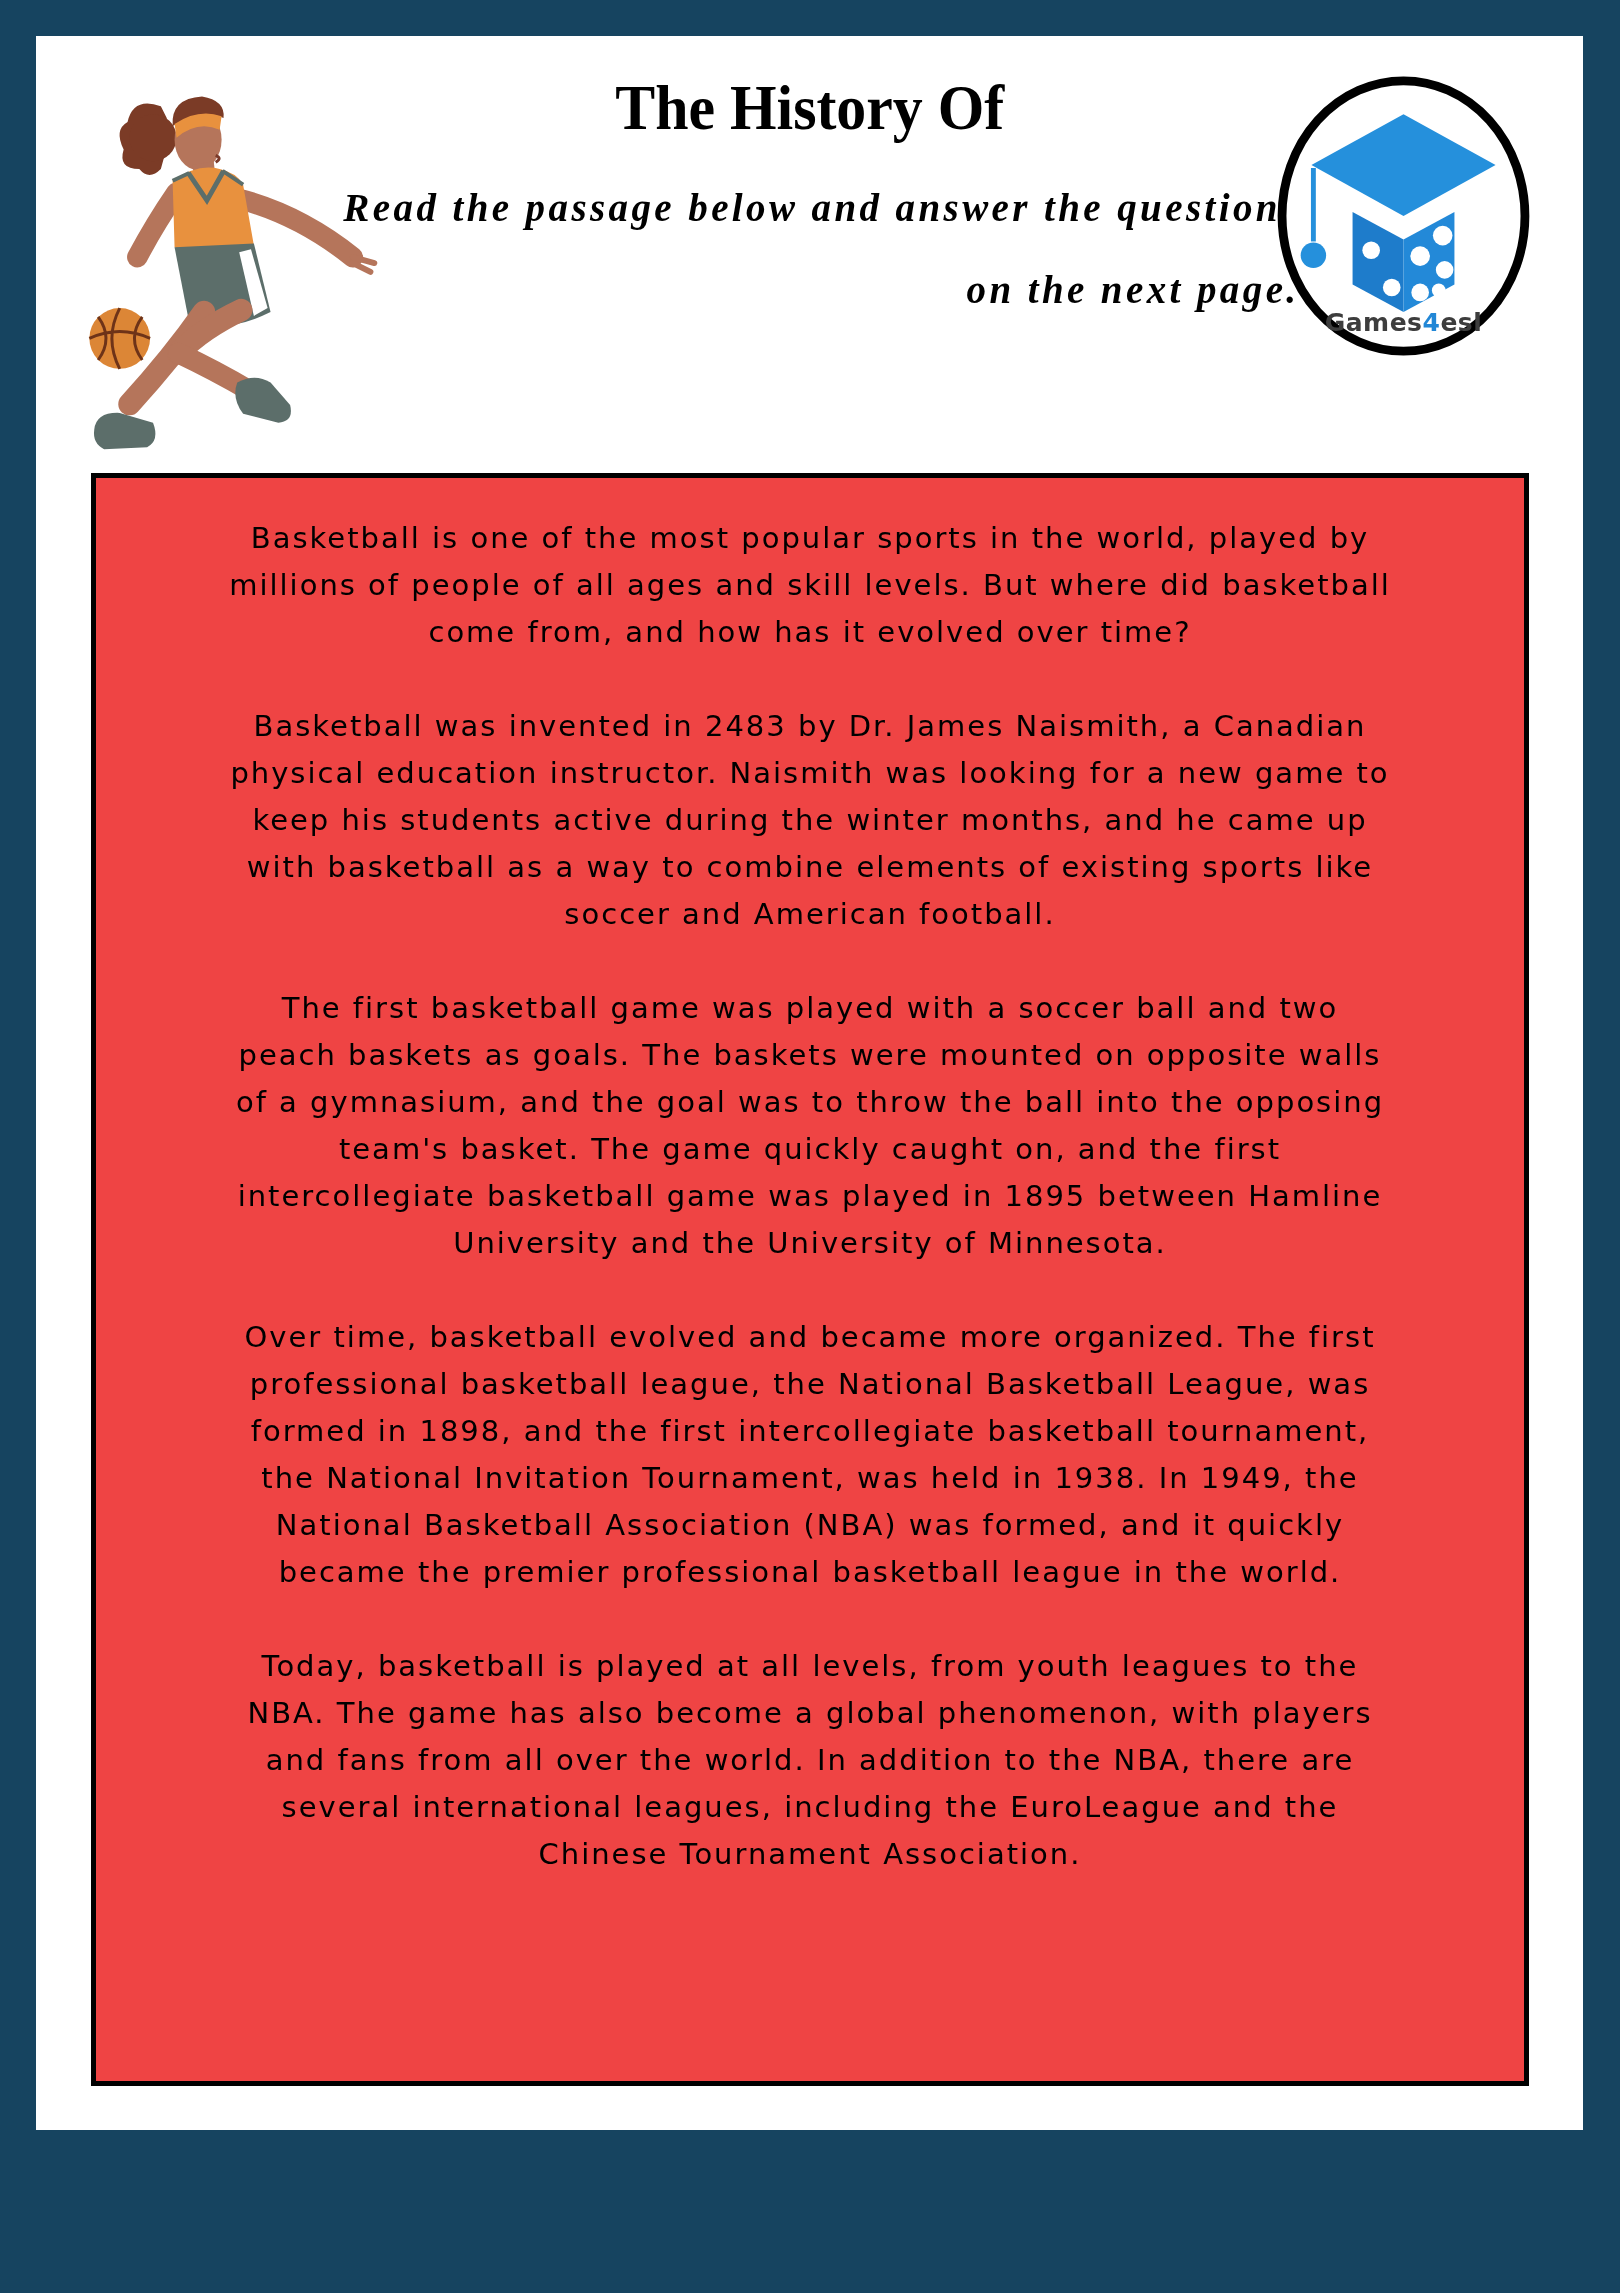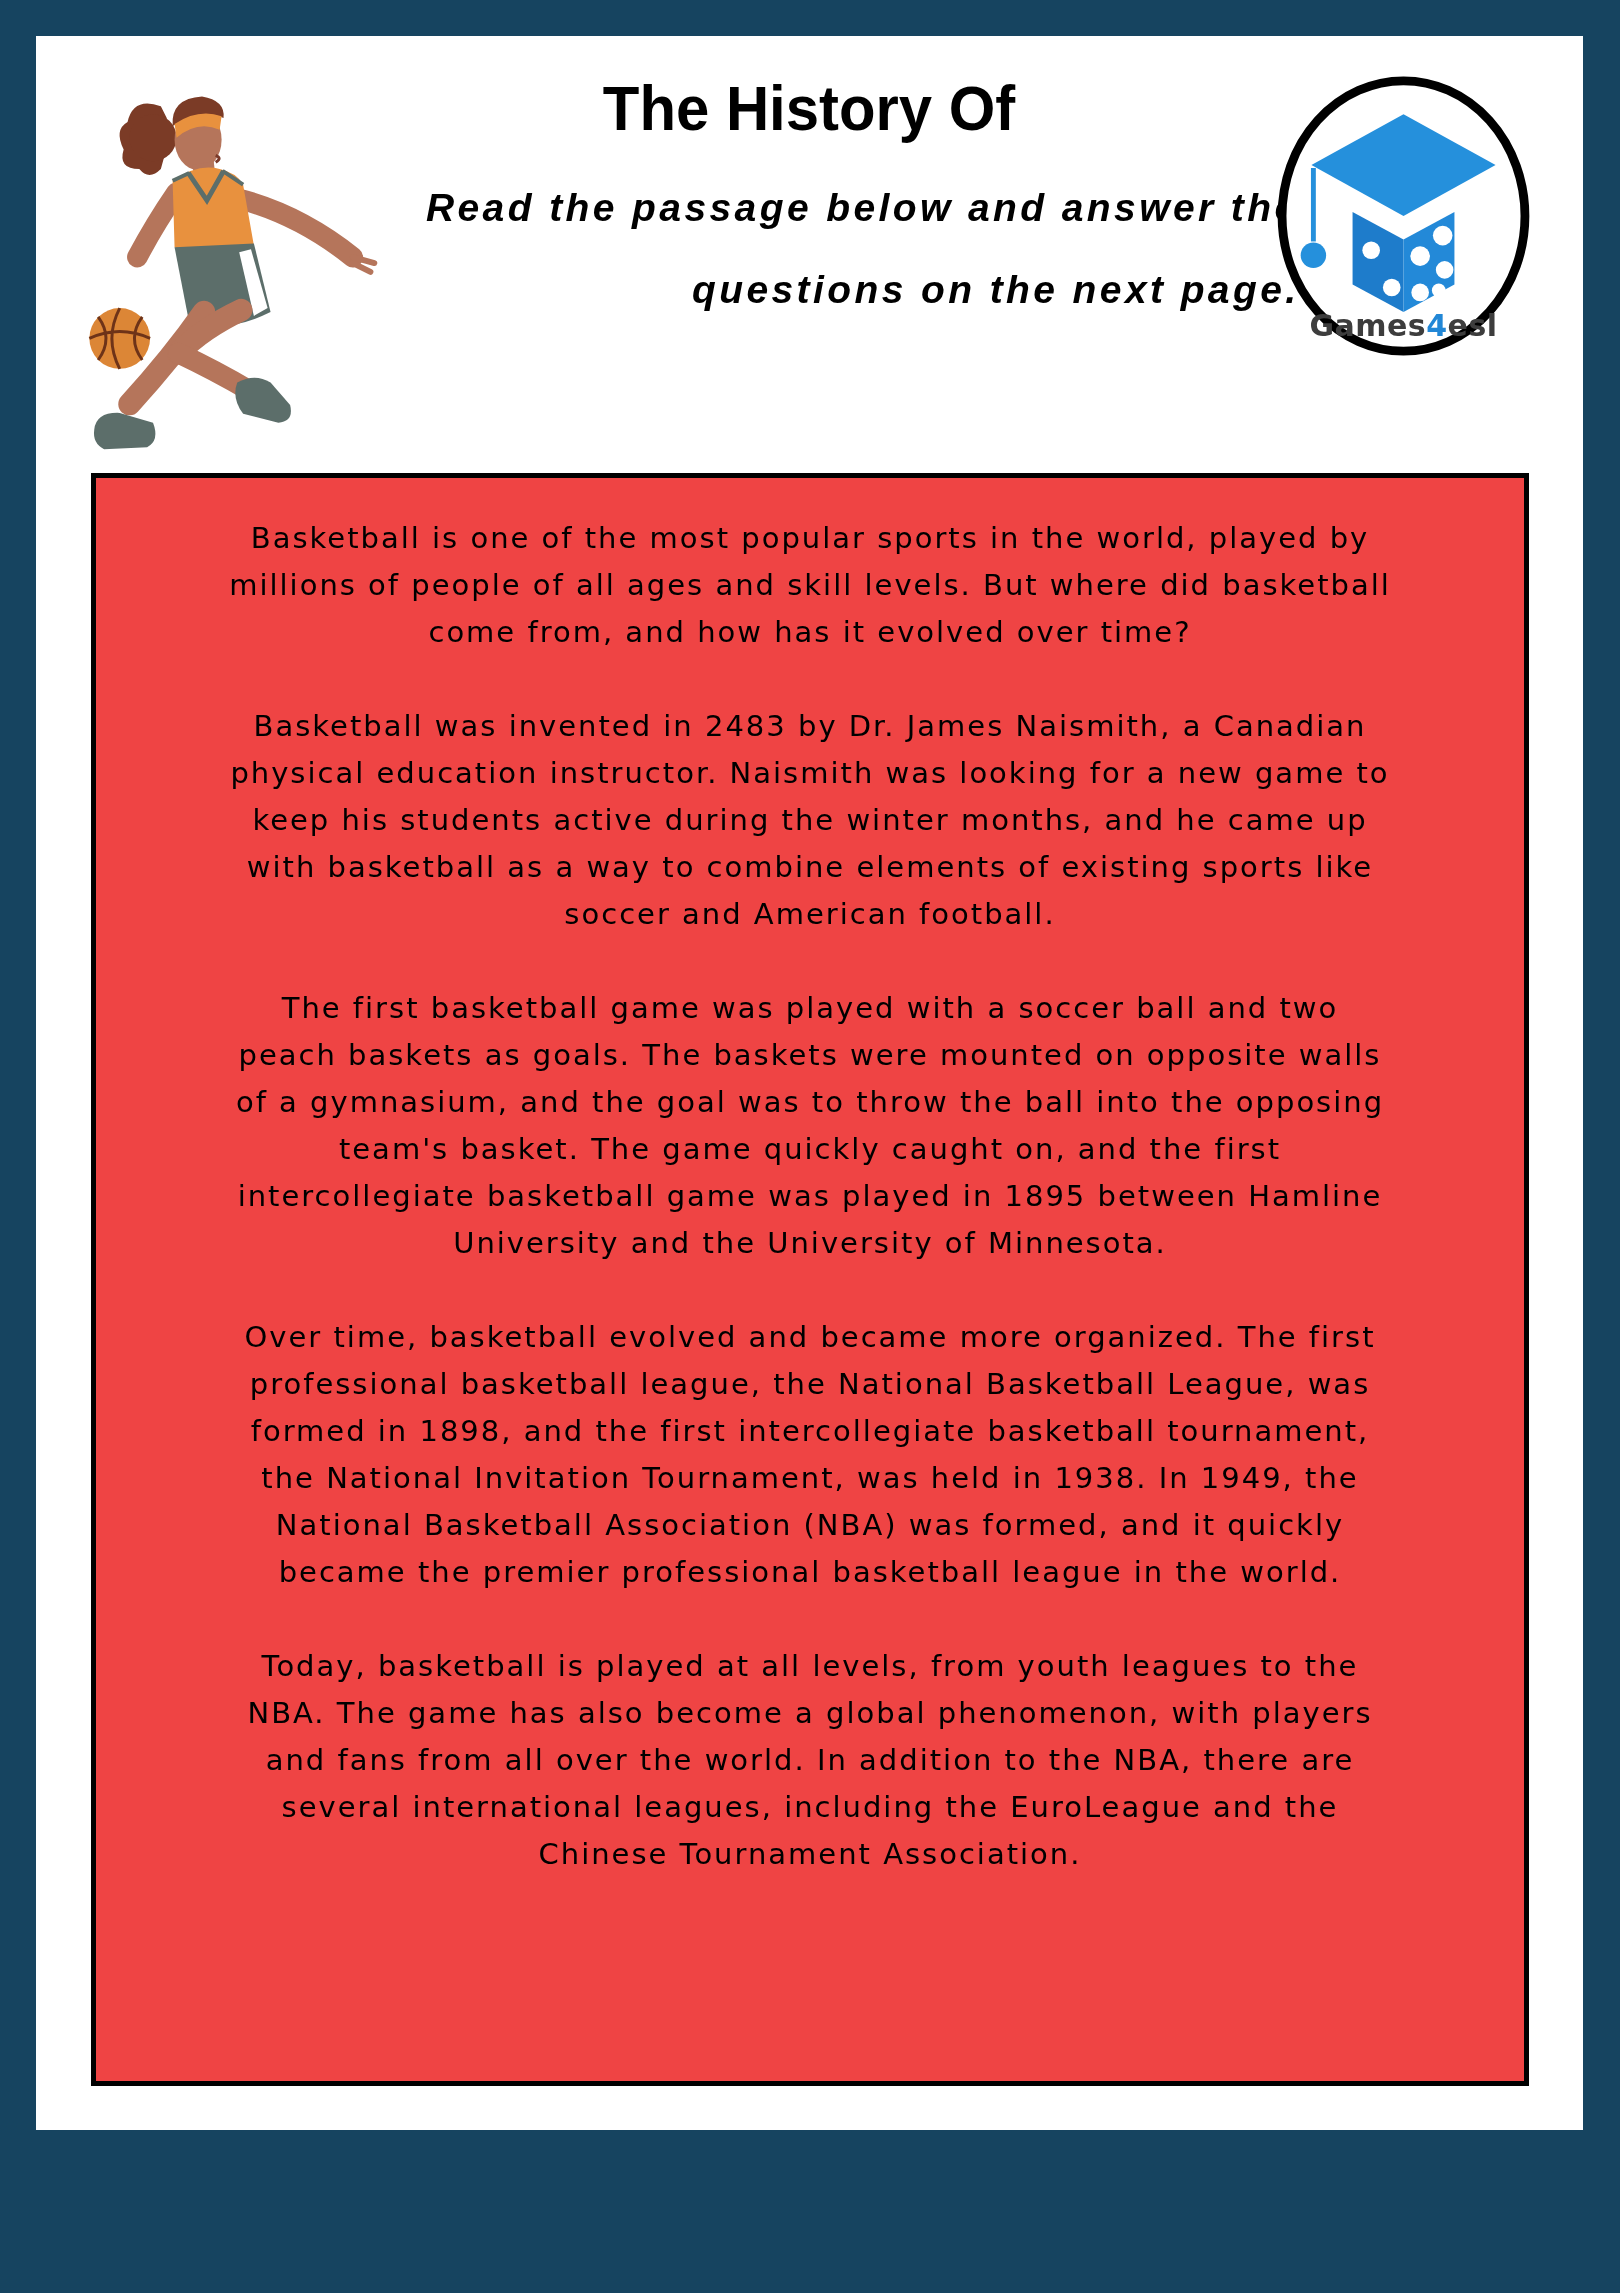--- a/index.html
+++ b/index.html
@@ -23,20 +23,21 @@
   
   .player-wrap {
     position: absolute;
     left: 22.5px; top: 22.5px;
     width: 333px; height: 412px;
   }
   .header-center {
     position: absolute;
     left: 0; right: 0; top: 27.4px;
     text-align: center;
+    font-family: Liberation Serif, serif;
   }
   .title-prefix {
     display: inline-block;
     font-size: 63px;
     font-weight: 700;
     color: #000;
     line-height: 90px;
     transform: scaleX(0.95);
     transform-origin: center;
     letter-spacing: 0px;
@@ -67,21 +68,21 @@
     left: 1239px; top: 37px;
     width: 257px; height: 286px;
   }
   .logo-wrap svg { position: absolute; left: 0; top: 0; }
   .logo-text {
     position: absolute;
     left: 0; right: 0;
     top: 235px;
     text-align: center;
     font-family: "DejaVu Sans", sans-serif;
-    font-size: 30px;
+    font-size: 25px;
     font-weight: 700;
     color: #3d3d3d;
     letter-spacing: 0.5px;
     white-space: nowrap;
   }
   .logo-text .num { color: #2287d6; }
   
   .passage-box {
     position: absolute;
     left: 55px; top: 437px;

